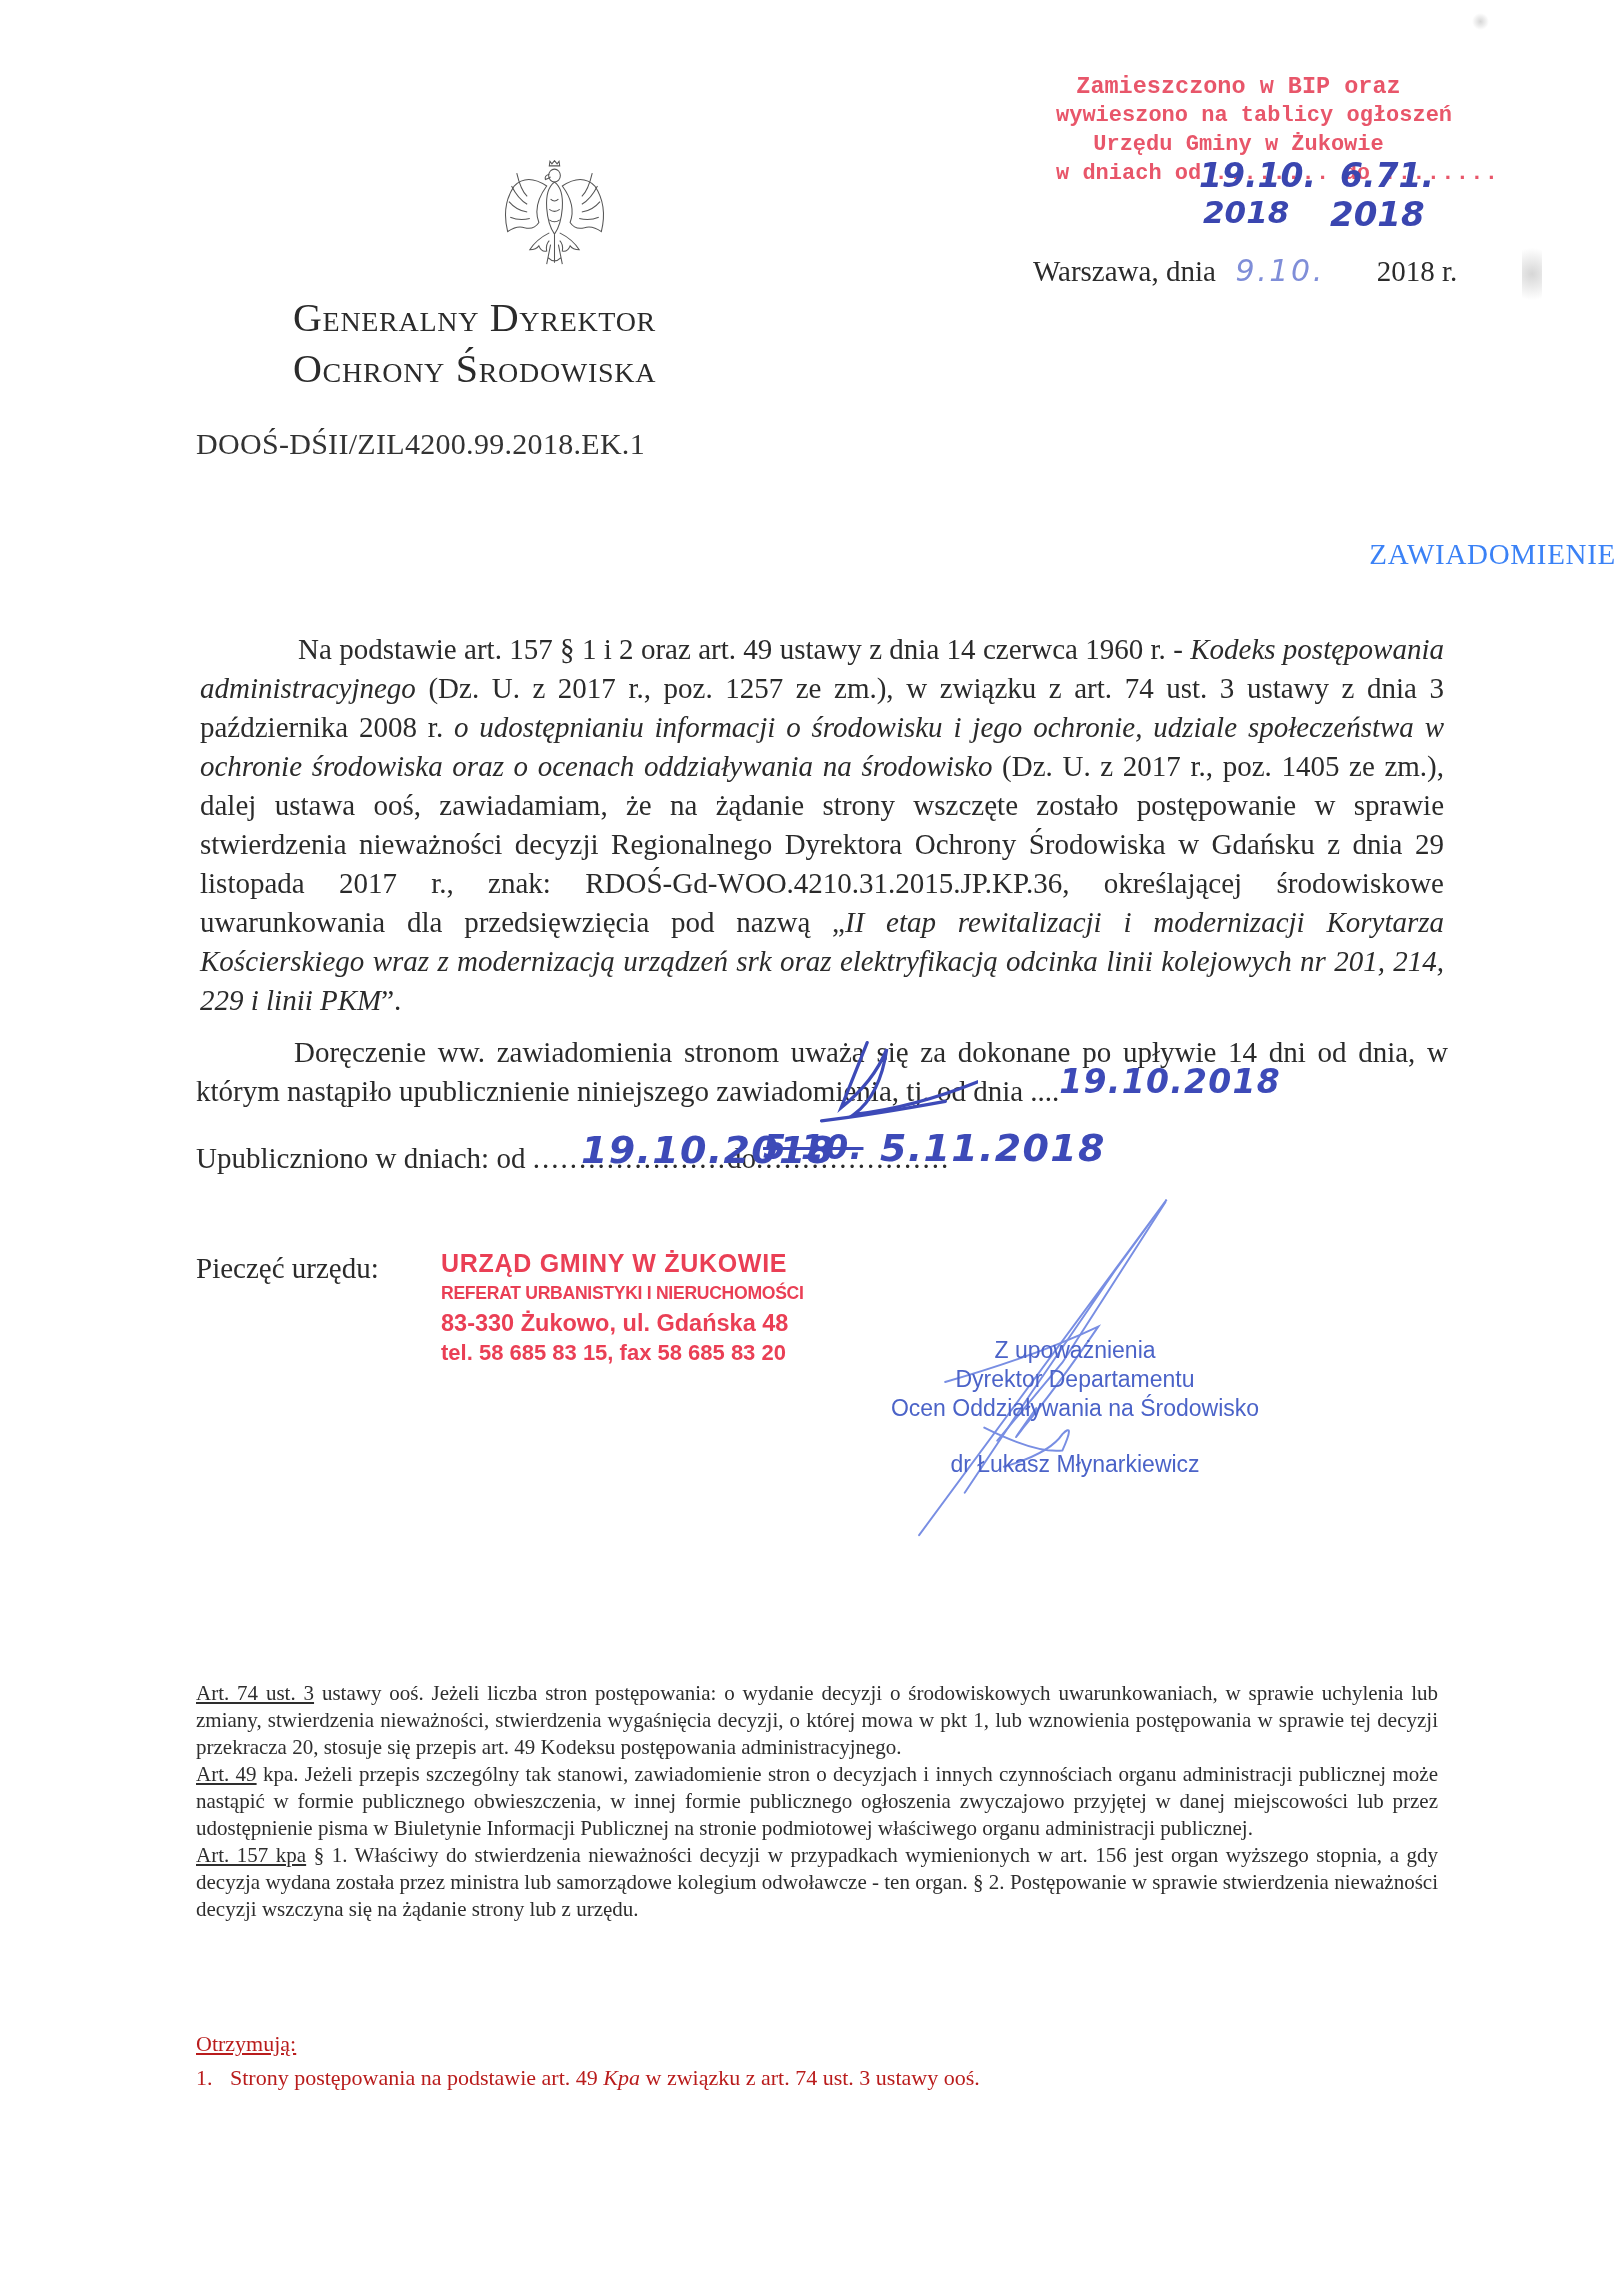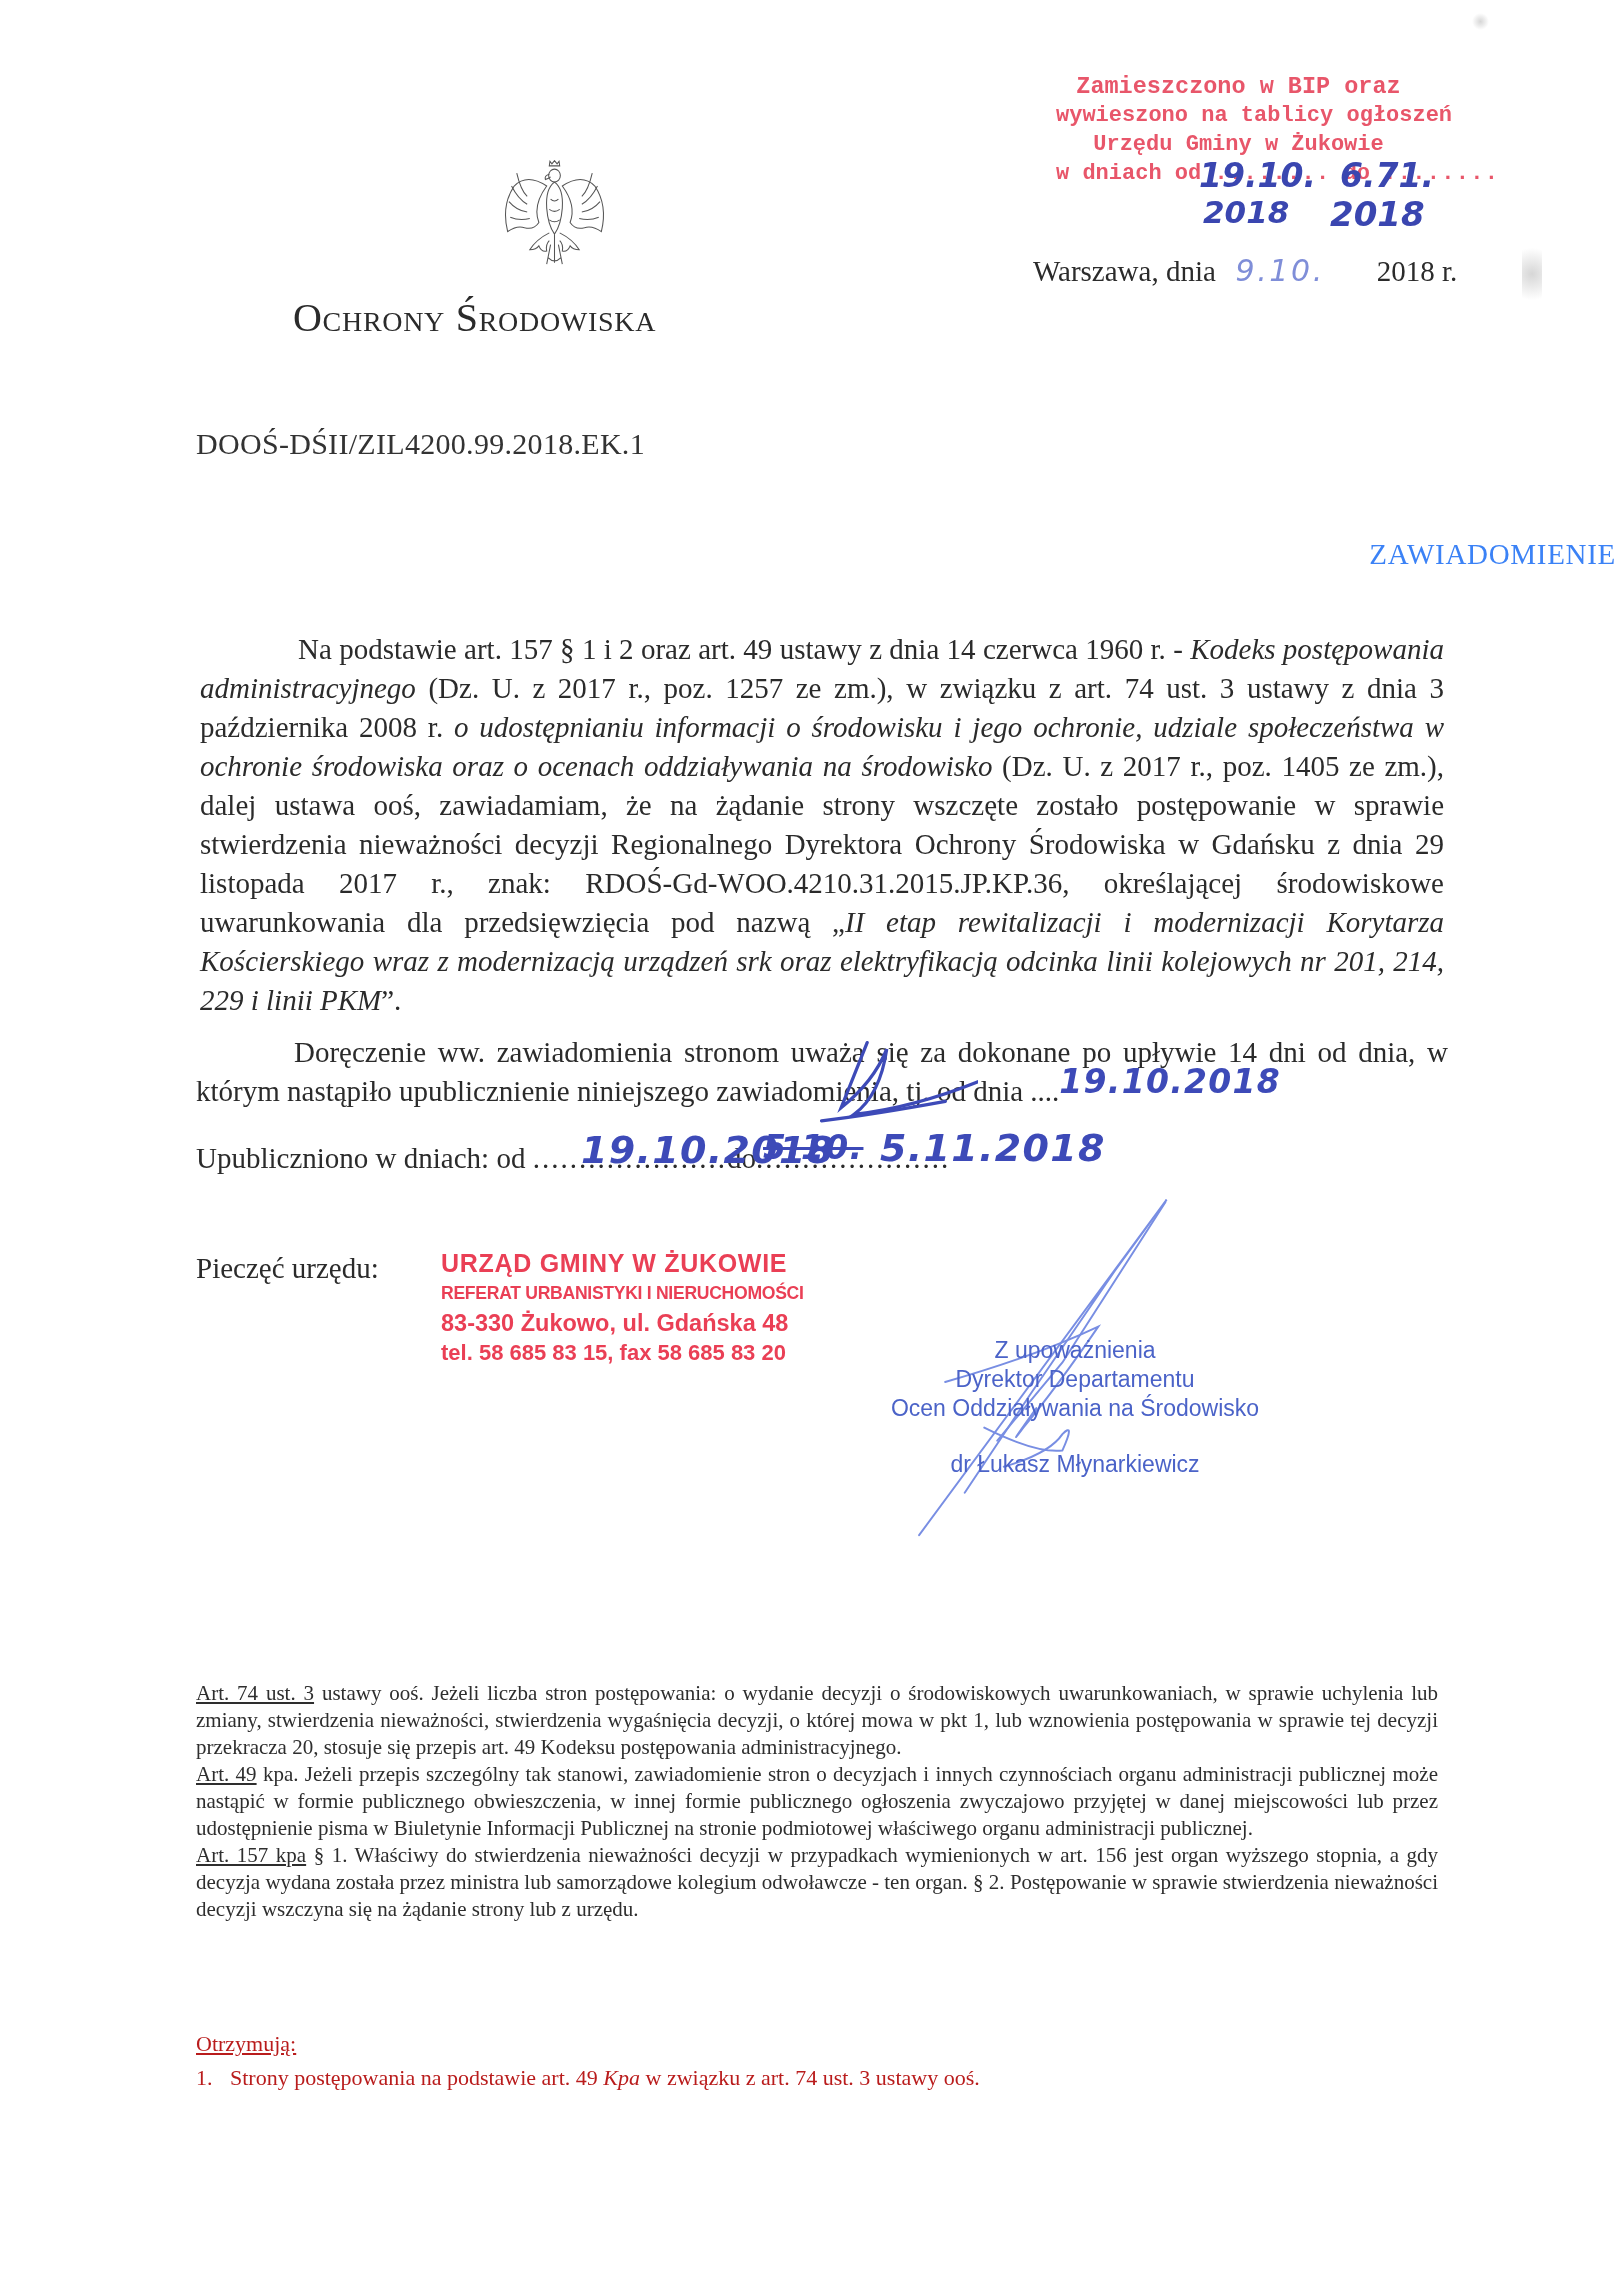--- a/index.html
+++ b/index.html
@@ -105,20 +105,21 @@
     <path d="M30 20 q6 26 16 36 M22 40 q10 20 24 28 M18 64 q12 14 28 16 M20 88 q14 6 30 2"></path>
     <path d="M146 20 q-6 26 -16 36 M154 40 q-10 20 -24 28 M158 64 q-12 14 -28 16 M156 88 q-14 6 -30 2"></path>
     <path d="M80 112 q-20 10 -30 26 q10 0 14 -6 q4 10 12 8 q-2 -10 4 -16"></path>
     <path d="M96 112 q20 10 30 26 q-10 0 -14 -6 q-4 10 -12 8 q2 -10 -4 -16"></path>
     <path d="M88 114 v44 M82 130 l-6 30 M94 130 l6 30 M78 150 q10 10 20 0"></path>
     <path d="M82 60 q6 6 12 0 M80 76 q8 6 16 0 M80 92 q8 6 16 0"></path>
   </g>
 </svg>
 
 <div class="abs org-title">
+  <div>Generalny Dyrektor</div>
   <div>Ochrony Środowiska</div>
 </div>
 
 <div class="abs ref">DOOŚ-DŚII/ZIL4200.99.2018.EK.1</div>
 
 <div class="abs bip-stamp">
   <div class="row l1">Zamieszczono w BIP oraz</div>
   <div class="row">wywieszono na tablicy ogłoszeń</div>
   <div class="row">Urzędu Gminy w Żukowie</div>
   <div class="row" style="text-align:left;padding-left:0px;">

